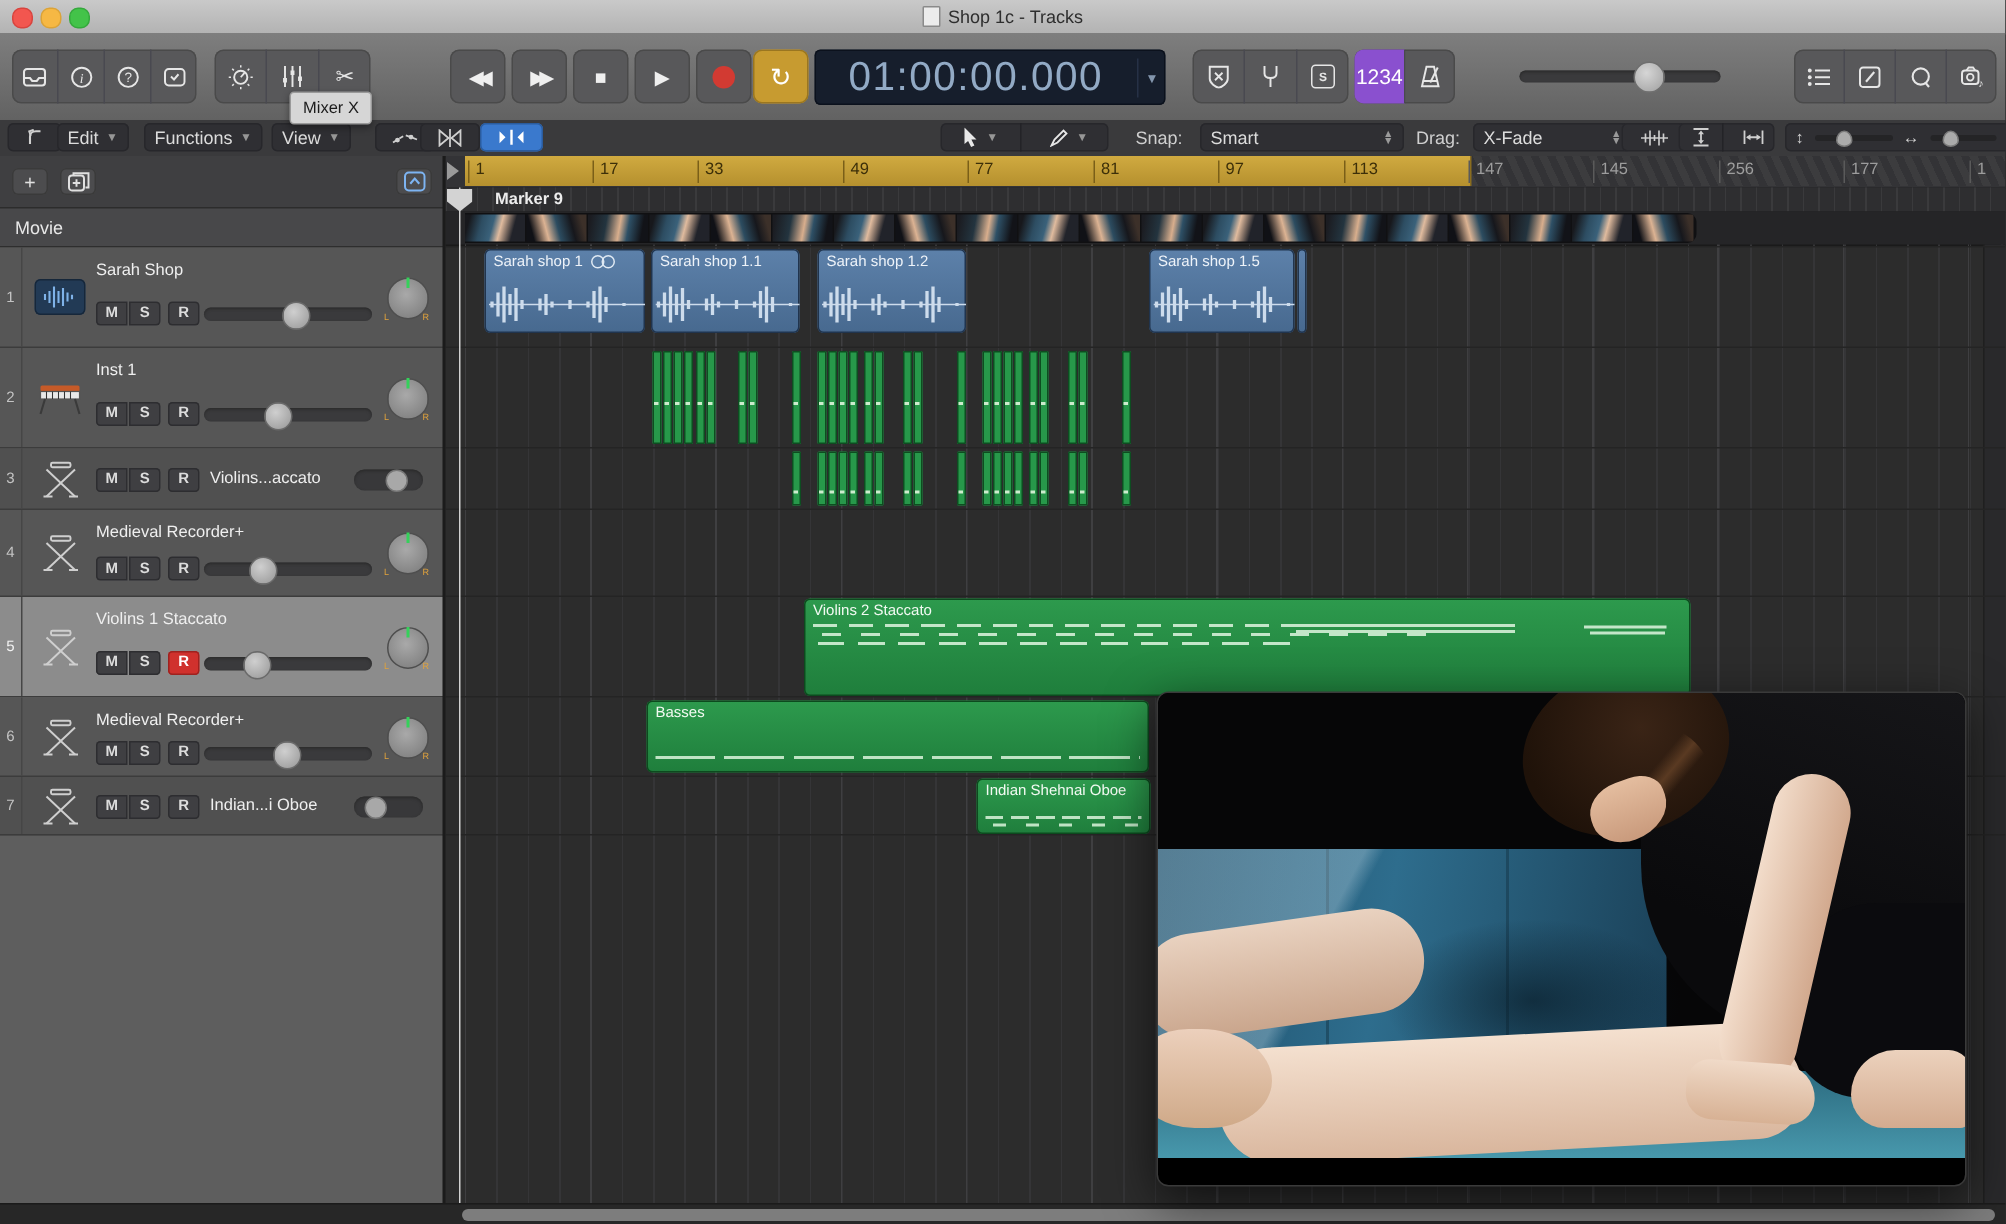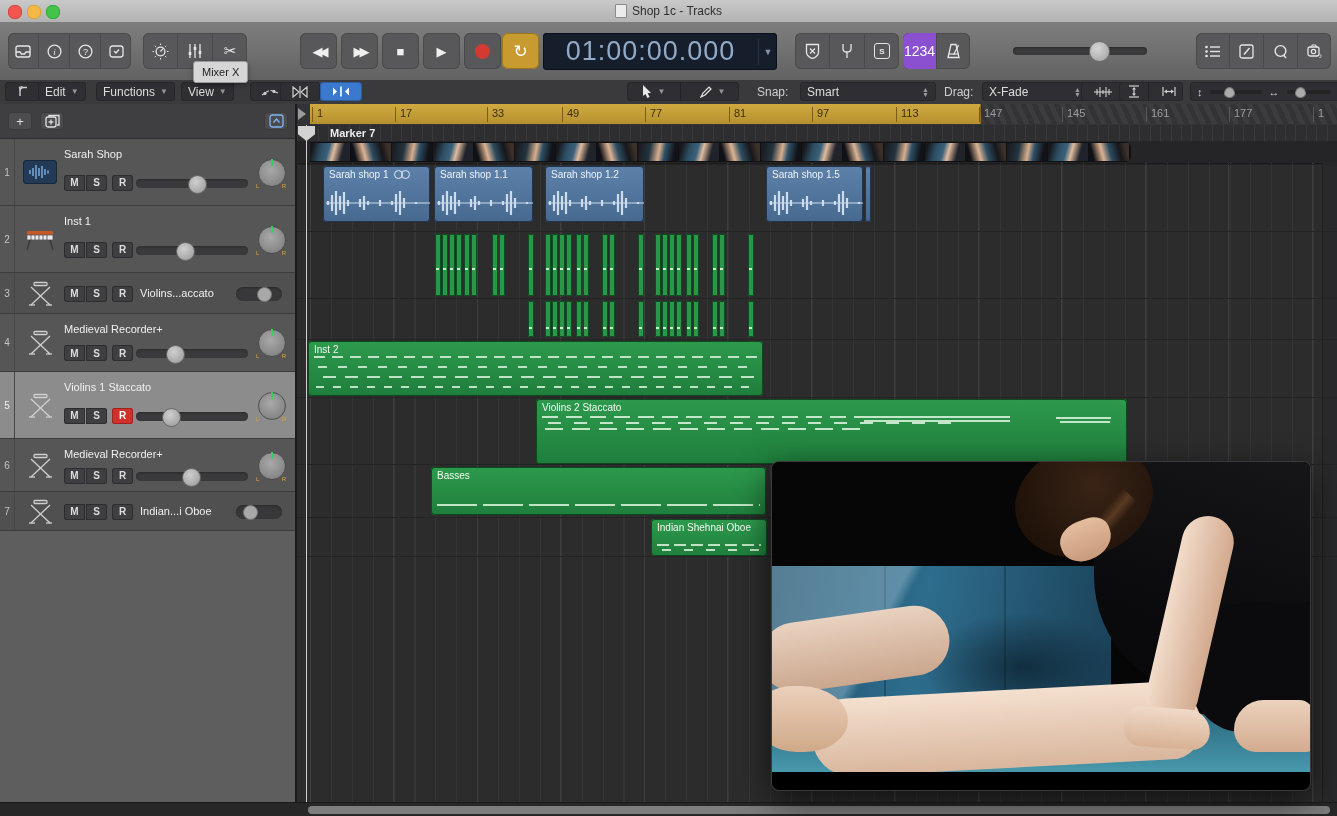--- a/index.html
+++ b/index.html
@@ -509,20 +509,23 @@
           <path d="M4 3V1.5h10V11h-2" fill="none" stroke="#e0e0e0" stroke-width="1.3"></path>
         </svg>
     </div>
     <div class="lcbtn" style="left:264px">
       <svg width="15" height="14" viewBox="0 0 15 14">
           <rect x="1" y="1" width="13" height="12" rx="2.5" fill="none" stroke="#7db4f2" stroke-width="1.3"></rect>
           <path d="M4.5 8.5L7.5 5l3 3.5" fill="none" stroke="#7db4f2" stroke-width="1.4"></path>
         </svg>
     </div>
   </div>
+  <div class="movierow">
+    <span>Movie</span>
+  </div>
   <div id="trackHeaders">
       <div class="trow" style="height: 66px;">
         <span class="tnum">1</span>
         <span class="ticon" style="top:20.5px">
           <span style="width:34px;height:24px;border-radius:4px;background:#223a55;box-shadow:inset 0 0 0 1px #16273a;display:flex;align-items:center;justify-content:center">
             <svg width="24" height="16" viewBox="0 0 24 16">
               <g stroke="#7fb2e8" stroke-width="1.4">
                 <line x1="2" y1="6" x2="2" y2="10"></line>
                 <line x1="5" y1="4" x2="5" y2="12"></line>
                 <line x1="8" y1="1" x2="8" y2="15"></line>
@@ -717,35 +720,35 @@
 </div>
 
 <div class="abs timeline">
   <div class="ruler">
     <div class="rhatch"></div>
     <div class="cycle"></div>
     <div class="rtri"></div>
     <div id="rulerLabels">
         <span class="rlabel" style="left:15px">1</span>
         <span class="rlabel" style="left:98px">17</span>
-        <span class="rlabel" style="left:190px">33</span>
+        <span class="rlabel" style="left:168px">33</span>
         <span class="rlabel" style="left:265px">49</span>
         <span class="rlabel" style="left:348px">77</span>
         <span class="rlabel" style="left:432px">81</span>
         <span class="rlabel" style="left:515px">97</span>
         <span class="rlabel" style="left:599px">113</span>
         <span class="rlabel out" style="left:682px">147</span>
         <span class="rlabel out" style="left:765px">145</span>
-        <span class="rlabel out" style="left:849px">161</span>
+        <span class="rlabel out" style="left:849px">256</span>
         <span class="rlabel out" style="left:932px">177</span>
         <span class="rlabel out" style="left:1016px">1</span>
       </div>
   </div>
   <div class="markerrow">
-    <span class="markerlabel">Marker 7</span>
+    <span class="markerlabel">Marker 9</span>
   </div>
   <div class="phflag"></div>
   <div class="filmrow">
     <div class="filmstrip" id="filmstrip">
         <span class="thumb v0" style="left:0px"></span>
         <span class="thumb v1" style="left:41px"></span>
         <span class="thumb v2" style="left:82px"></span>
         <span class="thumb v0" style="left:123px"></span>
         <span class="thumb v1" style="left:164px"></span>
         <span class="thumb v2" style="left:205px"></span>
@@ -866,24 +869,20 @@
           <line x1="74" y1="3" x2="74" y2="27" stroke="#cddcec" stroke-width="2.2"></line>
           <line x1="78" y1="10" x2="78" y2="20" stroke="#cddcec" stroke-width="2.2"></line>
           <line x1="90" y1="14" x2="90" y2="16" stroke="#cddcec" stroke-width="2.2"></line>
           <line x1="110" y1="13" x2="110" y2="17" stroke="#cddcec" stroke-width="2.2"></line>
           <line x1="114" y1="5" x2="114" y2="25" stroke="#cddcec" stroke-width="2.2"></line>
         </svg>
       </div>
       <div class="audioreg" style="left:568px;top:3px;width:6px">
       <span class="reglabel"></span>
       </div>
-      <div class="midireg" style="left:11px;top:178px;width:455px;height:55px">
-      <span class="reglabel">Inst 2</span>
-      <div class="notes inst2"></div>
-      </div>
       <div class="midireg" style="left:239px;top:236px;width:591px;height:65px">
       <span class="reglabel">Violins 2 Staccato</span>
       <div class="notes violins"></div>
         <div class="hold" style="left:328px;top:17px;width:146px"></div>
         <div class="hold" style="left:328px;top:21px;width:146px"></div>
         <div class="hold" style="left:520px;top:18px;width:55px"></div>
         <div class="hold" style="left:524px;top:22px;width:50px"></div>
       </div>
       <div class="midireg" style="left:134px;top:304px;width:335px;height:48px">
       <span class="reglabel">Basses</span>

